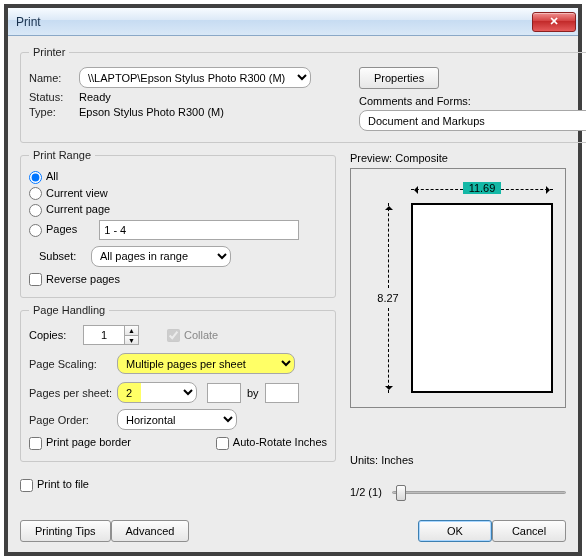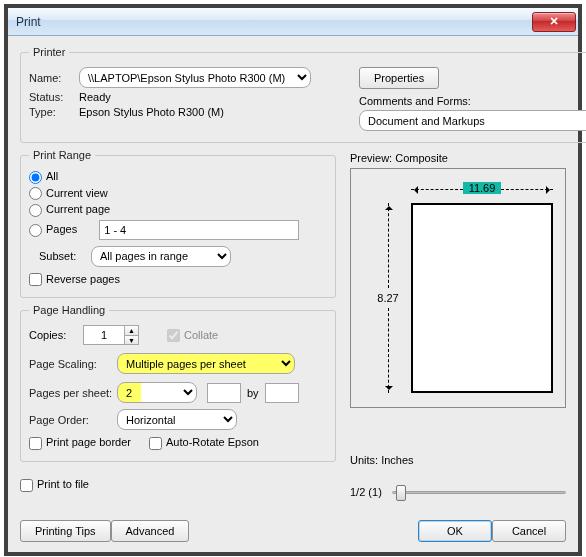--- a/index.html
+++ b/index.html
@@ -146,23 +146,23 @@
             <span class="lbl2">Pages per sheet:</span>
             <select class="hl-part" style="width:80px"><option>2</option></select>
             <input type="text" class="small-num" style="margin-left: 10px;">
             <span style="margin:0 6px">by</span>
             <input type="text" class="small-num" style="">
           </div>
           <div class="row" style="margin-top:6px;">
             <span class="lbl2">Page Order:</span>
             <select style="width:120px"><option>Horizontal</option></select>
           </div>
-          <div class="row" style="margin-top:6px;">
+          <div class="row" style="margin-top:6px;justify-content:space-between;">
             <label><input type="checkbox" style=""><span>Print page border</span></label>
-            <label style="margin-left:18px"><input type="checkbox" style=""><span>Auto-Rotate Epson</span></label>
+            <label style="margin-left:18px"><input type="checkbox" style=""><span>Auto-Rotate Inches</span></label>
           </div>
         </fieldset>
 
         <div class="row" style="margin-top:16px;">
           <label><input type="checkbox" style=""><span>Print to file</span></label>
         </div>
       </div>
 
       <div class="rightcol">
         <div class="row">

